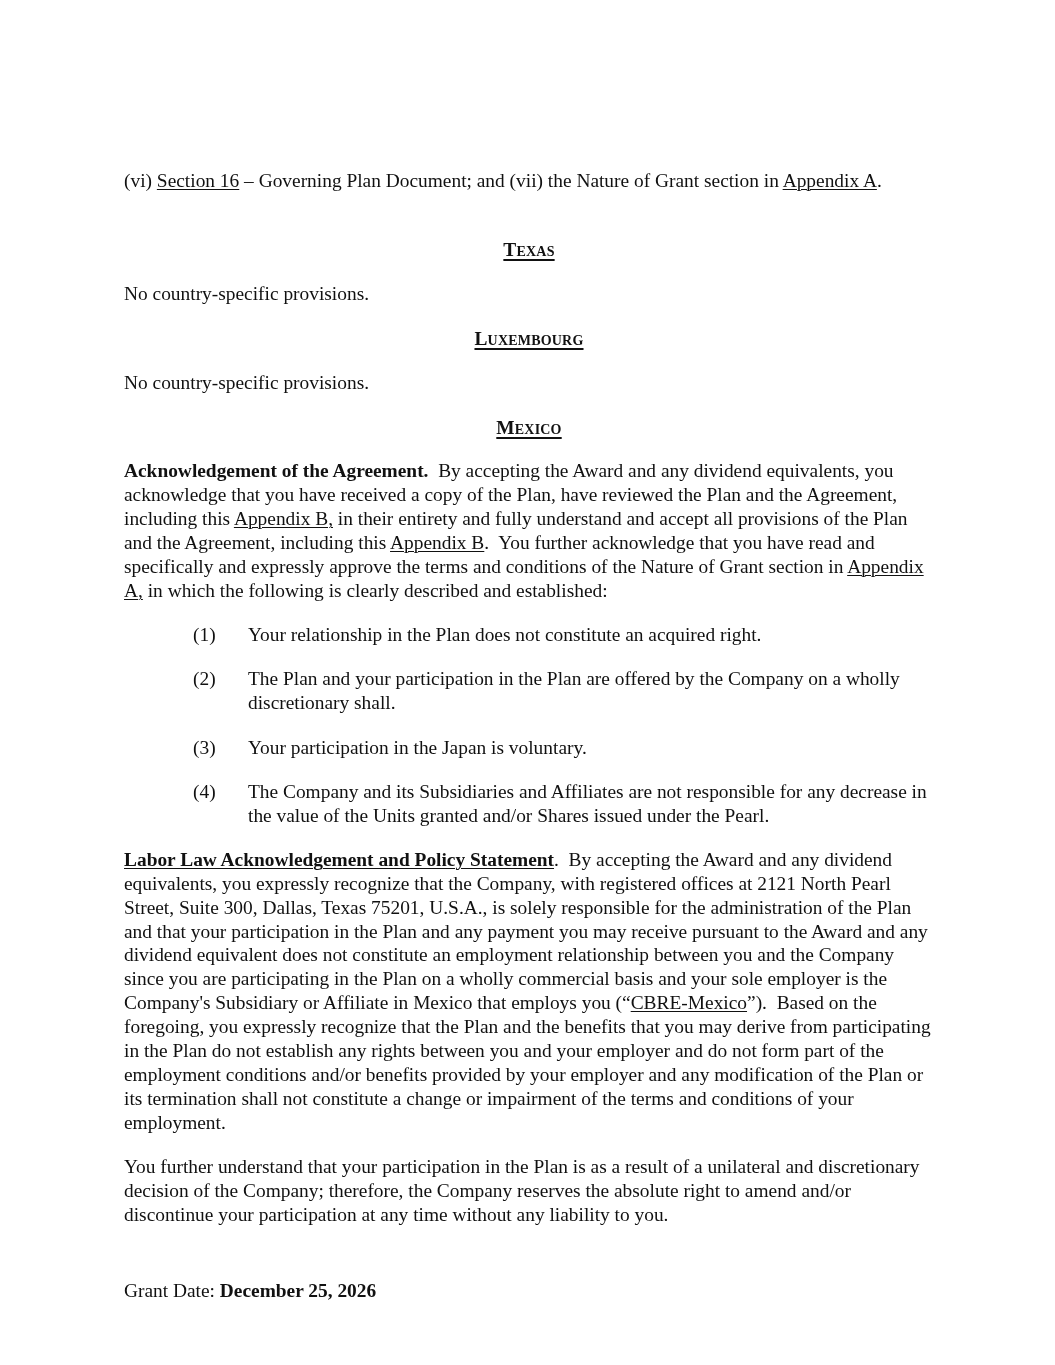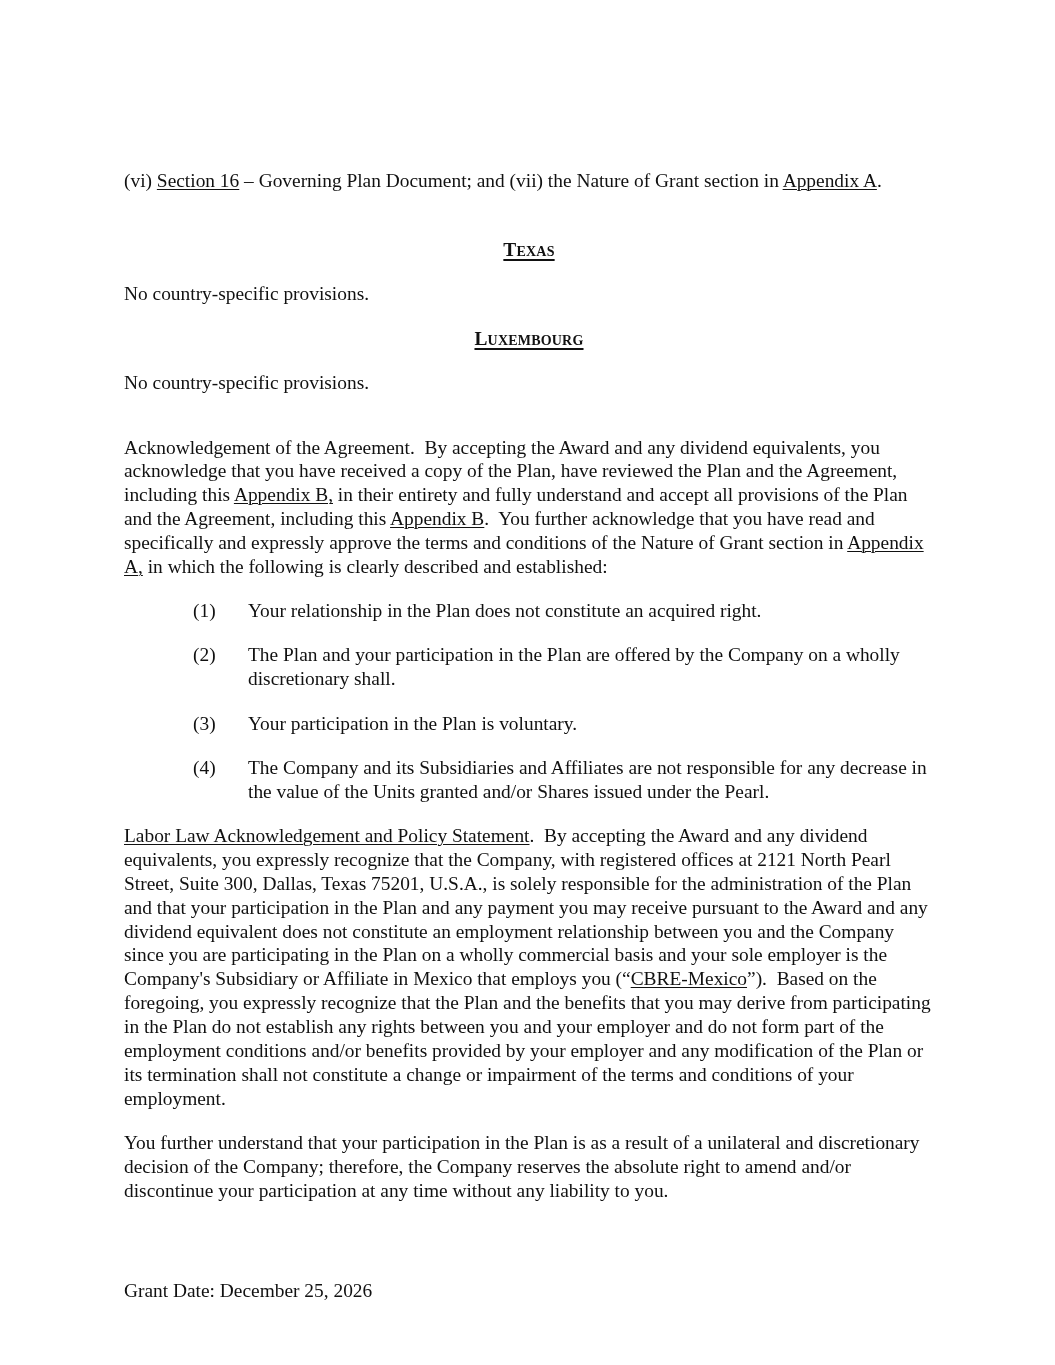--- a/index.html
+++ b/index.html
@@ -19,21 +19,21 @@
     }
     .page {
       position: absolute;
       left: 124px;
       top: 125px;
       width: 810px;
       margin-top: 44px;
     }
     p { margin: 0; }
     .u { text-decoration: underline; text-underline-offset: 2px; text-decoration-thickness: 1px; }
-    .b { font-weight: normal; }
+    .b { font-weight: bold; }
     .heading {
       text-align: center;
       font-weight: bold;
       text-decoration: underline;
       text-underline-offset: 3px;
       text-decoration-thickness: 1.5px;
       font-variant: small-caps;
       font-size: 19.4px;
       letter-spacing: 0.2px;
     }
@@ -69,37 +69,38 @@
   <p class="heading">Texas</p>
   <div style="height:20px"></div>
   <p>No country-specific provisions.</p>
 
   <div style="height:21px"></div>
   <p class="heading">Luxembourg</p>
   <div style="height:20px"></div>
   <p>No country-specific provisions.</p>
 
   <div style="height:21px"></div>
+  <p class="heading">Mexico</p>
   <div style="height:20px"></div>
 
   <p><span class="b">Acknowledgement of the Agreement.</span><span style="white-space:pre-wrap">  By accepting the Award and any dividend equivalents, you acknowledge that you have received a copy of the Plan, have reviewed the Plan and the Agreement, including this </span><span class="u">Appendix B,</span><span> in their entirety and fully understand and accept all provisions of the Plan and the Agreement, including this </span><span class="u">Appendix B</span><span style="white-space:pre-wrap">.  You further acknowledge that you have read and specifically and expressly approve the terms and conditions of the Nature of Grant section in </span><span class="u">Appendix A,</span><span> in which the following is clearly described and established:</span></p>
 
   <div style="height:20px"></div>
   <div class="list">
     <div class="list-item">
       <span class="num">(1)</span>
       <span class="txt">Your relationship in the Plan does not constitute an acquired right.</span>
     </div>
     <div class="list-item">
       <span class="num">(2)</span>
       <span class="txt">The Plan and your participation in the Plan are offered by the Company on a wholly discretionary shall.</span>
     </div>
     <div class="list-item">
       <span class="num">(3)</span>
-      <span class="txt">Your participation in the Plan is voluntary.</span>
+      <span class="txt">Your participation in the Japan is voluntary.</span>
     </div>
     <div class="list-item" style="margin-bottom:20px">
       <span class="num">(4)</span>
       <span class="txt">The Company and its Subsidiaries and Affiliates are not responsible for any decrease in the value of the Units granted and/or Shares issued under the Pearl.</span>
     </div>
   </div>
 
   <p><span class="b u">Labor Law Acknowledgement and Policy Statement</span><span style="white-space:pre-wrap">.  By accepting the Award and any dividend equivalents, you expressly recognize that the Company, with registered offices at 2121 North Pearl Street, Suite 300, Dallas, Texas 75201, U.S.A., is solely responsible for the administration of the Plan and that your participation in the Plan and any payment you may receive pursuant to the Award and any dividend equivalent does not constitute an employment relationship between you and the Company since you are participating in the Plan on a wholly commercial basis and your sole employer is the Company's Subsidiary or Affiliate in Mexico that employs you (“</span><span class="u">CBRE-Mexico</span><span style="white-space:pre-wrap">”).  Based on the foregoing, you expressly recognize that the Plan and the benefits that you may derive from participating in the Plan do not establish any rights between you and your employer and do not form part of the employment conditions and/or benefits provided by your employer and any modification of the Plan or its termination shall not constitute a change or impairment of the terms and conditions of your employment.</span></p>
 
   <div style="height:20px"></div>

